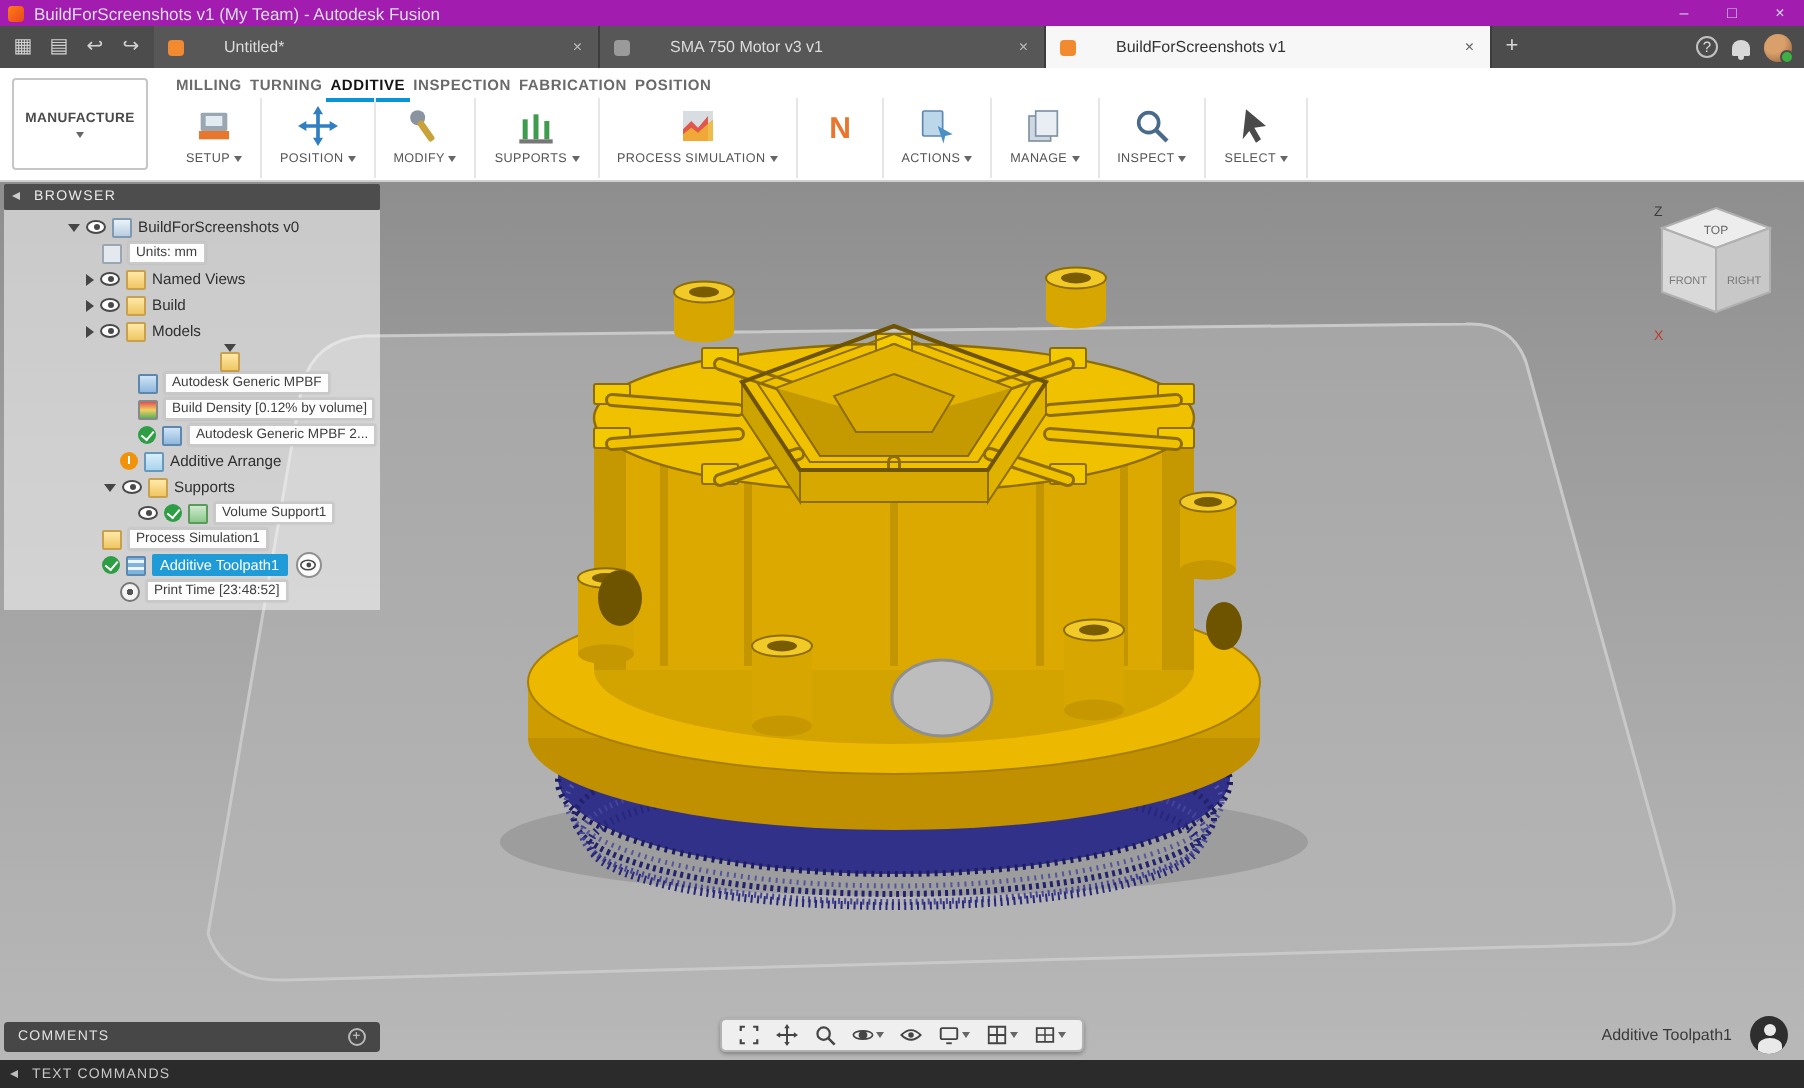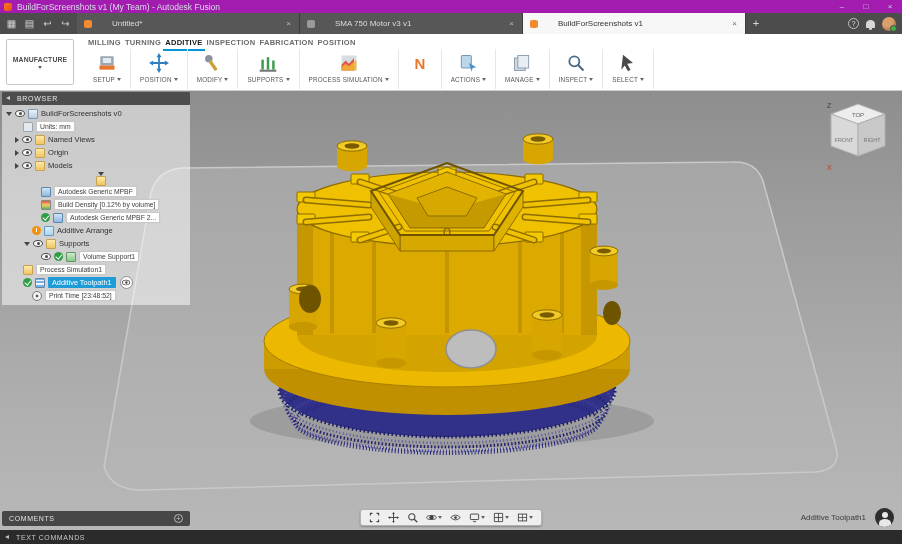--- a/index.html
+++ b/index.html
@@ -41,21 +41,21 @@
   .grp-ic { width:24px; height:22px; display:flex; align-items:center; justify-content:center; }
   .grp-ic svg { width:22px; height:20px; }
   .grp-lb { margin-top:2px; font-size:6.3px; color:#555; display:flex; align-items:center; gap:2px; white-space:nowrap; letter-spacing:.2px; }
   .caret { width:0; height:0; border-left:2.8px solid transparent; border-right:2.8px solid transparent; border-top:3.2px solid #666; }
 
   
   .browser { position:absolute; left:2px; top:92px; width:188px; z-index:20; }
   .browser-hd { height:13px; background:rgba(72,72,72,.93); color:#e8e8e8; font-size:7px; letter-spacing:.7px; display:flex; align-items:center; padding-left:15px; position:relative; border-radius:1px; }
   .browser-hd .collapse { position:absolute; left:4px; top:4px; width:0; height:0; border-top:2.8px solid transparent; border-bottom:2.8px solid transparent; border-right:4px solid #cfcfcf; }
   .tree { background:rgba(249,249,249,.55); padding:2px 0 3px; }
-  .tree-row { height:13px; display:flex; align-items:center; }
+  .tree-row { height:13px; display:flex; align-items:center;margin-left:28px; }
   .arr { width:0; height:0; margin-right:3px; flex:none; }
   .arr-down { border-left:3.3px solid transparent; border-right:3.3px solid transparent; border-top:4px solid #454545; }
   .arr-right { border-top:3.3px solid transparent; border-bottom:3.3px solid transparent; border-left:4px solid #454545; }
   .arr-sp { width:8px; flex:none; }
   .eye { width:10px; height:7px; border:1px solid #4a4a4a; border-radius:50%; background:#fdfdfd; position:relative; margin-right:3px; flex:none; }
   .eye::after { content:""; position:absolute; left:2.5px; top:1px; width:3px; height:3px; border-radius:50%; background:#4a4a4a; }
   .eye-badge { width:13px; height:13px; border:1px solid #8f8f8f; border-radius:50%; background:rgba(255,255,255,.9); display:flex; align-items:center; justify-content:center; margin-left:4px; flex:none; }
   .eye-badge .eye { margin:0; transform:scale(.8); }
   .badge { width:9px; height:9px; border-radius:50%; margin-right:3px; position:relative; flex:none; }
   .badge-check { background:#2e9e44; }
@@ -412,21 +412,21 @@
         <div class="tree-row" style="padding-left: 13px;">
           <span class="arr arr-right"></span>
           <span class="eye"></span>
           <span class="ti ti-folder"></span>
           <span class="lbl lbl-plain">Named Views</span>
         </div>
         <div class="tree-row" style="padding-left: 13px;">
           <span class="arr arr-right"></span>
           <span class="eye"></span>
           <span class="ti ti-folder"></span>
-          <span class="lbl lbl-plain">Origin</span>
+          <span class="lbl lbl-plain">Build</span>
         </div>
         <div class="tree-row" style="padding-left: 13px;">
           <span class="arr arr-right"></span>
           <span class="eye"></span>
           <span class="ti ti-folder"></span>
           <span class="lbl lbl-plain">Models</span>
         </div>
         <div class="tree-row" style="padding-left: 13px; flex-direction: column;">
           <span class="arr arr-down"></span>
           <span class="ti ti-setups"></span>

